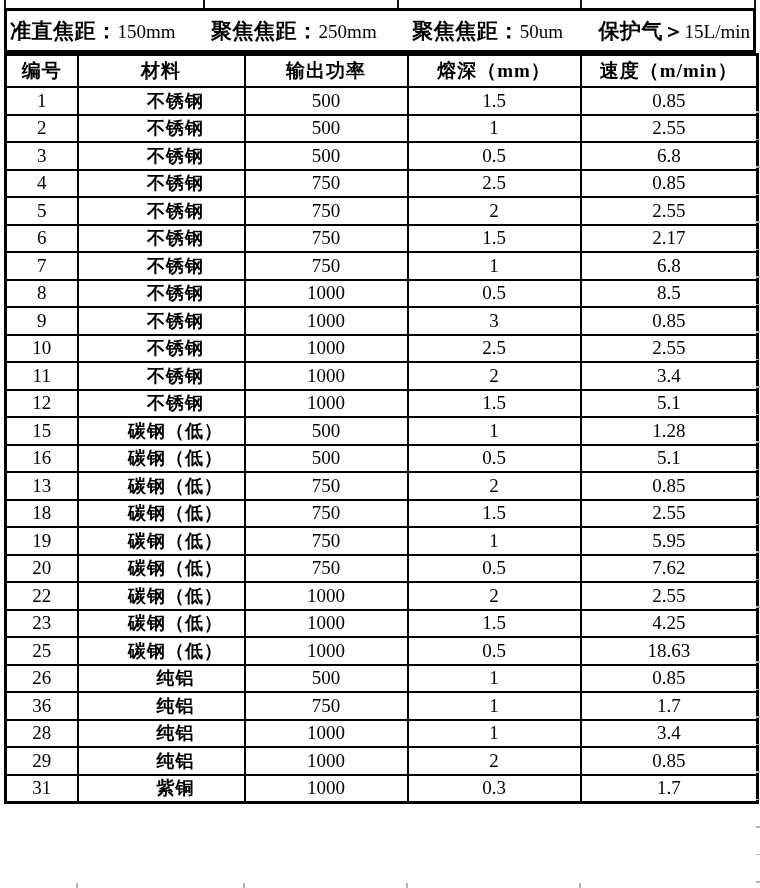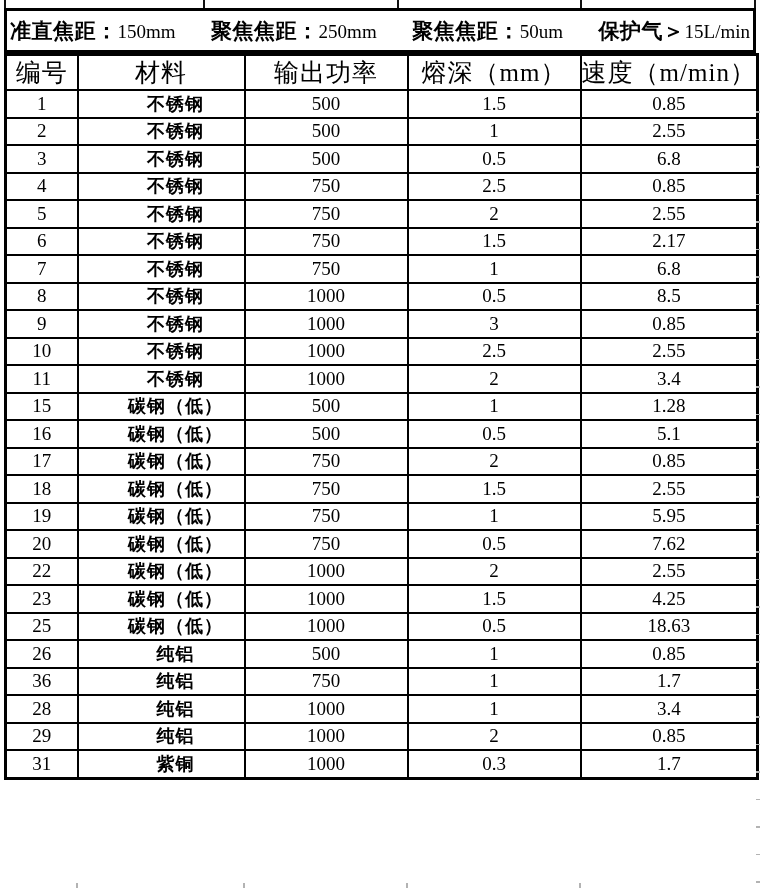--- a/index.html
+++ b/index.html
@@ -17,21 +17,21 @@
   .title-seg{white-space:nowrap;}
   .title-label{font-weight:bold;font-size:21px;letter-spacing:0.5px;margin-top:45px;}
   .title-value{font-size:19px;font-weight:normal;}
 
   
   .tbl-wrap{position:absolute;top:53px;left:4px;width:752px;}
   table{border-collapse:collapse;table-layout:fixed;width:752px;}
   th,td{border:2px solid #000;padding:0;text-align:center;vertical-align:middle;
         overflow:hidden;white-space:nowrap;}
   table{border:3px solid #000;}
-  th{height:30px;font-size:25px;font-weight:normal;letter-spacing:1px;}
+  th{height:30px;font-size:19px;font-weight:bold;letter-spacing:1px;}
   td{height:25.5px;font-size:19px;}
   td.cn{font-weight:bold;font-size:18px;letter-spacing:1px;padding-left:29px;}
   td.num{font-family:"Liberation Serif","DejaVu Serif",serif;}
 
   
   .right-stubs{position:absolute;left:756px;top:85px;width:4px;height:798px;
       background:repeating-linear-gradient(to bottom,transparent 0px,transparent 26px,#b3b3b3 26px,#b3b3b3 27.5px);}
   .bottom-stub{position:absolute;top:883px;width:1.5px;height:5px;background:#b3b3b3;}
 </style>
 </head>
@@ -152,35 +152,42 @@
             <td class="num">2.55</td>
           </tr>
           <tr>
             <td class="num">11</td>
             <td class="cn">不锈钢</td>
             <td class="num">1000</td>
             <td class="num">2</td>
             <td class="num">3.4</td>
           </tr>
           <tr>
+            <td class="num">12</td>
+            <td class="cn">不锈钢</td>
+            <td class="num">1000</td>
+            <td class="num">1.5</td>
+            <td class="num">5.1</td>
+          </tr>
+          <tr>
             <td class="num">15</td>
             <td class="cn">碳钢（低）</td>
             <td class="num">500</td>
             <td class="num">1</td>
             <td class="num">1.28</td>
           </tr>
           <tr>
             <td class="num">16</td>
             <td class="cn">碳钢（低）</td>
             <td class="num">500</td>
             <td class="num">0.5</td>
             <td class="num">5.1</td>
           </tr>
           <tr>
-            <td class="num">17</td>
+            <td class="num">13</td>
             <td class="cn">碳钢（低）</td>
             <td class="num">750</td>
             <td class="num">2</td>
             <td class="num">0.85</td>
           </tr>
           <tr>
             <td class="num">18</td>
             <td class="cn">碳钢（低）</td>
             <td class="num">750</td>
             <td class="num">1.5</td>

